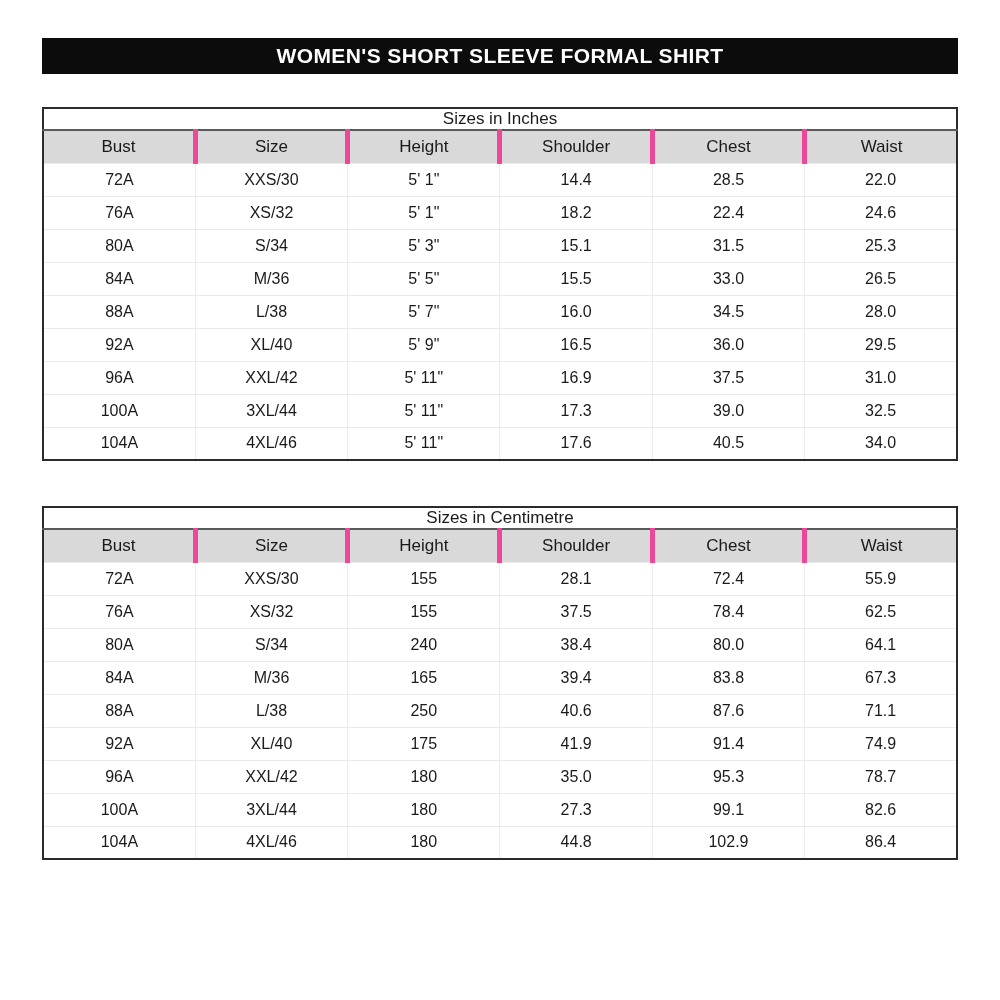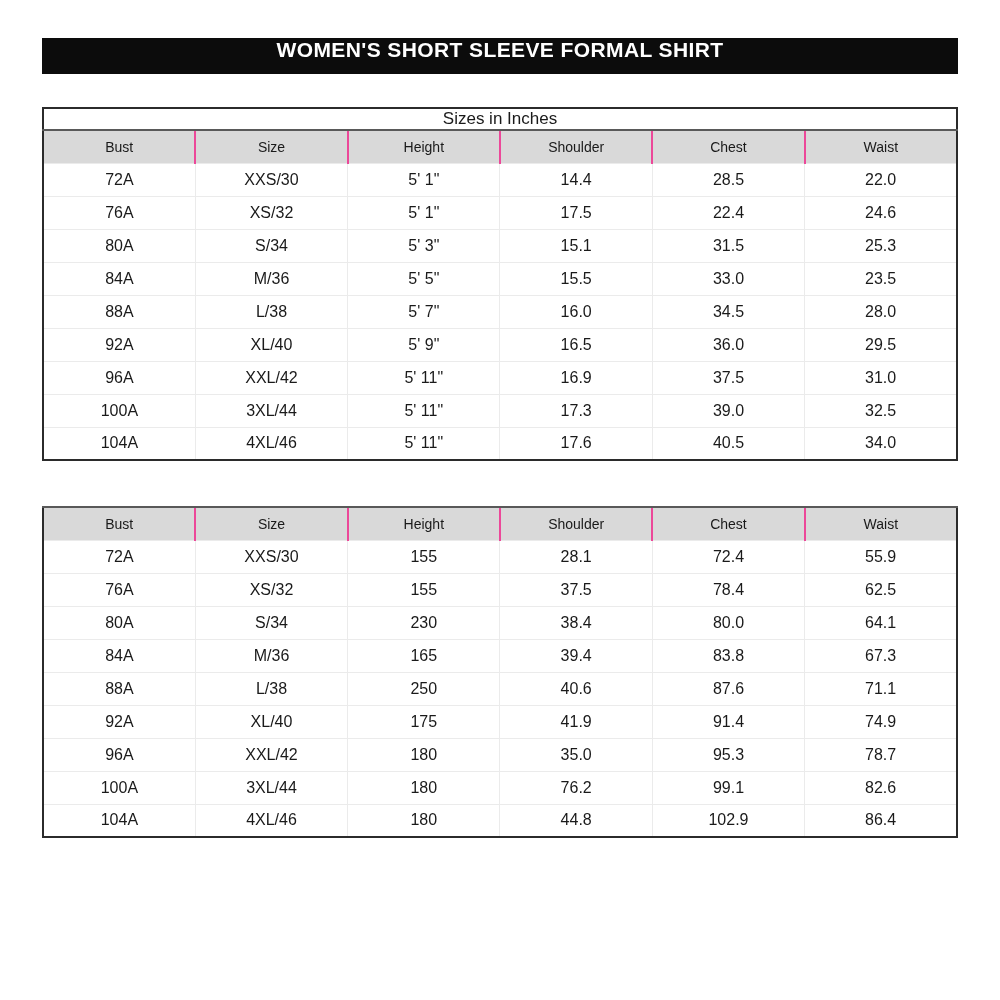--- a/index.html
+++ b/index.html
@@ -24,20 +24,21 @@
     width: 1000px;
     height: 1000px;
     background: var(--page-bg, #ffffff);
     overflow: hidden;
   }
   .title-bar {
     margin: 38px 42px 0 42px;
     height: 36px;
     background: var(--title-bar-bg, #0c0c0c);
     display: flex;
+    align-items: center;
     justify-content: center;
   }
   .title-bar h1 {
     margin: 0;
     color: var(--title-text, #ffffff);
     font-size: 21px;
     font-weight: 700;
     letter-spacing: 0.4px;
     white-space: nowrap;
   }
@@ -58,25 +59,25 @@
     vertical-align: middle;
     font-weight: 400;
   }
   tr.title-row td {
     background: #ffffff;
     font-size: 17px;
     height: 20px;
   }
   tr.header-row th {
     background: var(--header-bg, #d9d9d9);
-    font-size: 14px;
+    font-size: 17px;
     border-top: 2px solid var(--header-divider, #595959);
   }
   tr.header-row th + th {
-    border-left: 2px solid #ec4899;
+    border-left: 5px solid #ec4899;
   }
   tbody tr.data-row td {
     font-size: 16px;
     border-top: 1px solid var(--grid-line, #ebebeb);
   }
   tbody tr.data-row td + td {
     border-left: 1px solid var(--grid-line, #ebebeb);
   }
 </style>
 </head>
@@ -108,39 +109,39 @@
           <td>XXS/30</td>
           <td>5' 1"</td>
           <td>14.4</td>
           <td>28.5</td>
           <td>22.0</td>
         </tr>
         <tr class="data-row">
           <td>76A</td>
           <td>XS/32</td>
           <td>5' 1"</td>
-          <td>17.5</td>
+          <td>18.2</td>
           <td>22.4</td>
           <td>24.6</td>
         </tr>
         <tr class="data-row">
           <td>80A</td>
           <td>S/34</td>
           <td>5' 3"</td>
           <td>15.1</td>
           <td>31.5</td>
           <td>25.3</td>
         </tr>
         <tr class="data-row">
           <td>84A</td>
           <td>M/36</td>
           <td>5' 5"</td>
           <td>15.5</td>
           <td>33.0</td>
-          <td>23.5</td>
+          <td>26.5</td>
         </tr>
         <tr class="data-row">
           <td>88A</td>
           <td>L/38</td>
           <td>5' 7"</td>
           <td>16.0</td>
           <td>34.5</td>
           <td>28.0</td>
         </tr>
         <tr class="data-row">
@@ -173,20 +174,23 @@
           <td>5' 11"</td>
           <td>17.6</td>
           <td>40.5</td>
           <td>34.0</td>
         </tr>
       </tbody>
     </table>
 
   <table class="size-table">
       <thead>
+        <tr class="title-row">
+          <td colspan="6">Sizes in Centimetre</td>
+        </tr>
         <tr class="header-row">
           <th>Bust</th>
           <th>Size</th>
           <th>Height</th>
           <th>Shoulder</th>
           <th>Chest</th>
           <th>Waist</th>
         </tr>
       </thead>
       <tbody>
@@ -202,21 +206,21 @@
           <td>76A</td>
           <td>XS/32</td>
           <td>155</td>
           <td>37.5</td>
           <td>78.4</td>
           <td>62.5</td>
         </tr>
         <tr class="data-row">
           <td>80A</td>
           <td>S/34</td>
-          <td>230</td>
+          <td>240</td>
           <td>38.4</td>
           <td>80.0</td>
           <td>64.1</td>
         </tr>
         <tr class="data-row">
           <td>84A</td>
           <td>M/36</td>
           <td>165</td>
           <td>39.4</td>
           <td>83.8</td>
@@ -243,21 +247,21 @@
           <td>XXL/42</td>
           <td>180</td>
           <td>35.0</td>
           <td>95.3</td>
           <td>78.7</td>
         </tr>
         <tr class="data-row">
           <td>100A</td>
           <td>3XL/44</td>
           <td>180</td>
-          <td>76.2</td>
+          <td>27.3</td>
           <td>99.1</td>
           <td>82.6</td>
         </tr>
         <tr class="data-row">
           <td>104A</td>
           <td>4XL/46</td>
           <td>180</td>
           <td>44.8</td>
           <td>102.9</td>
           <td>86.4</td>

